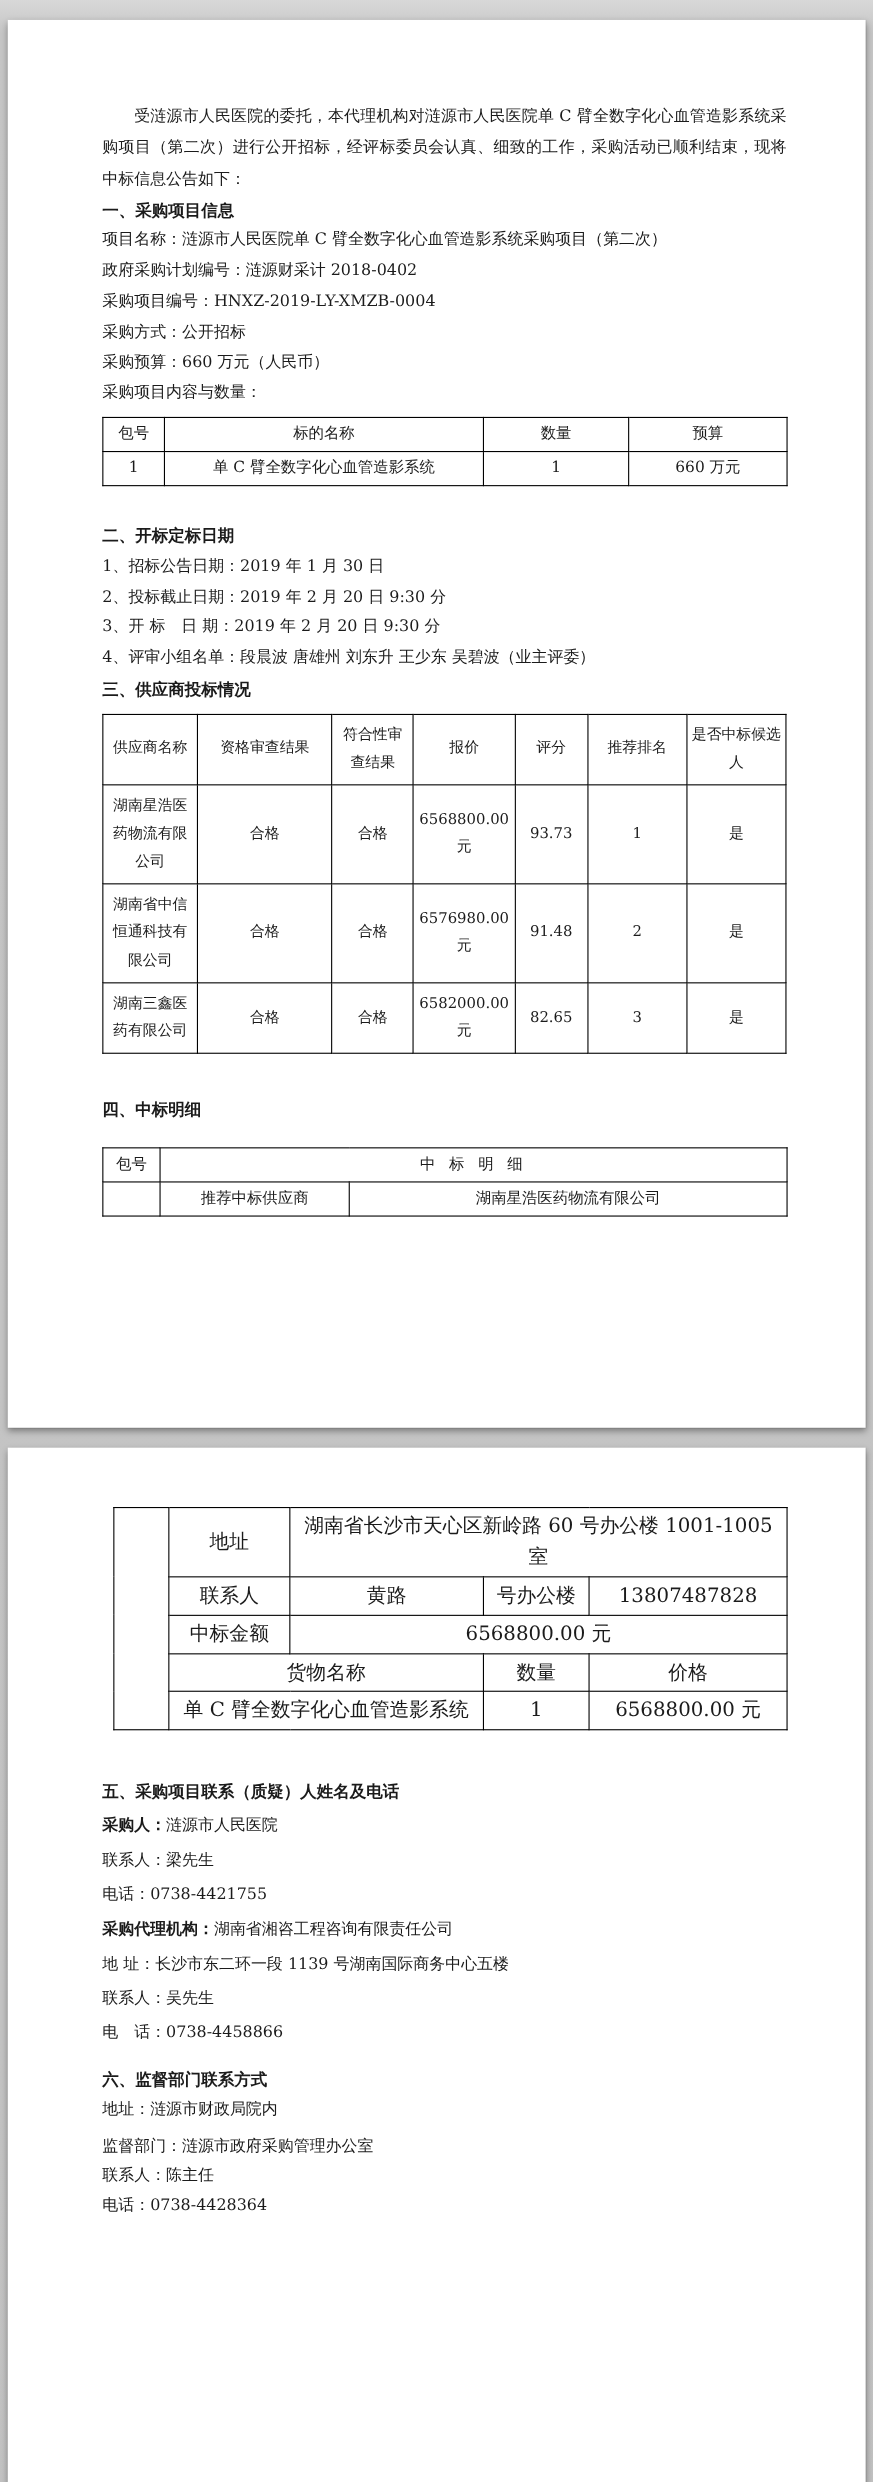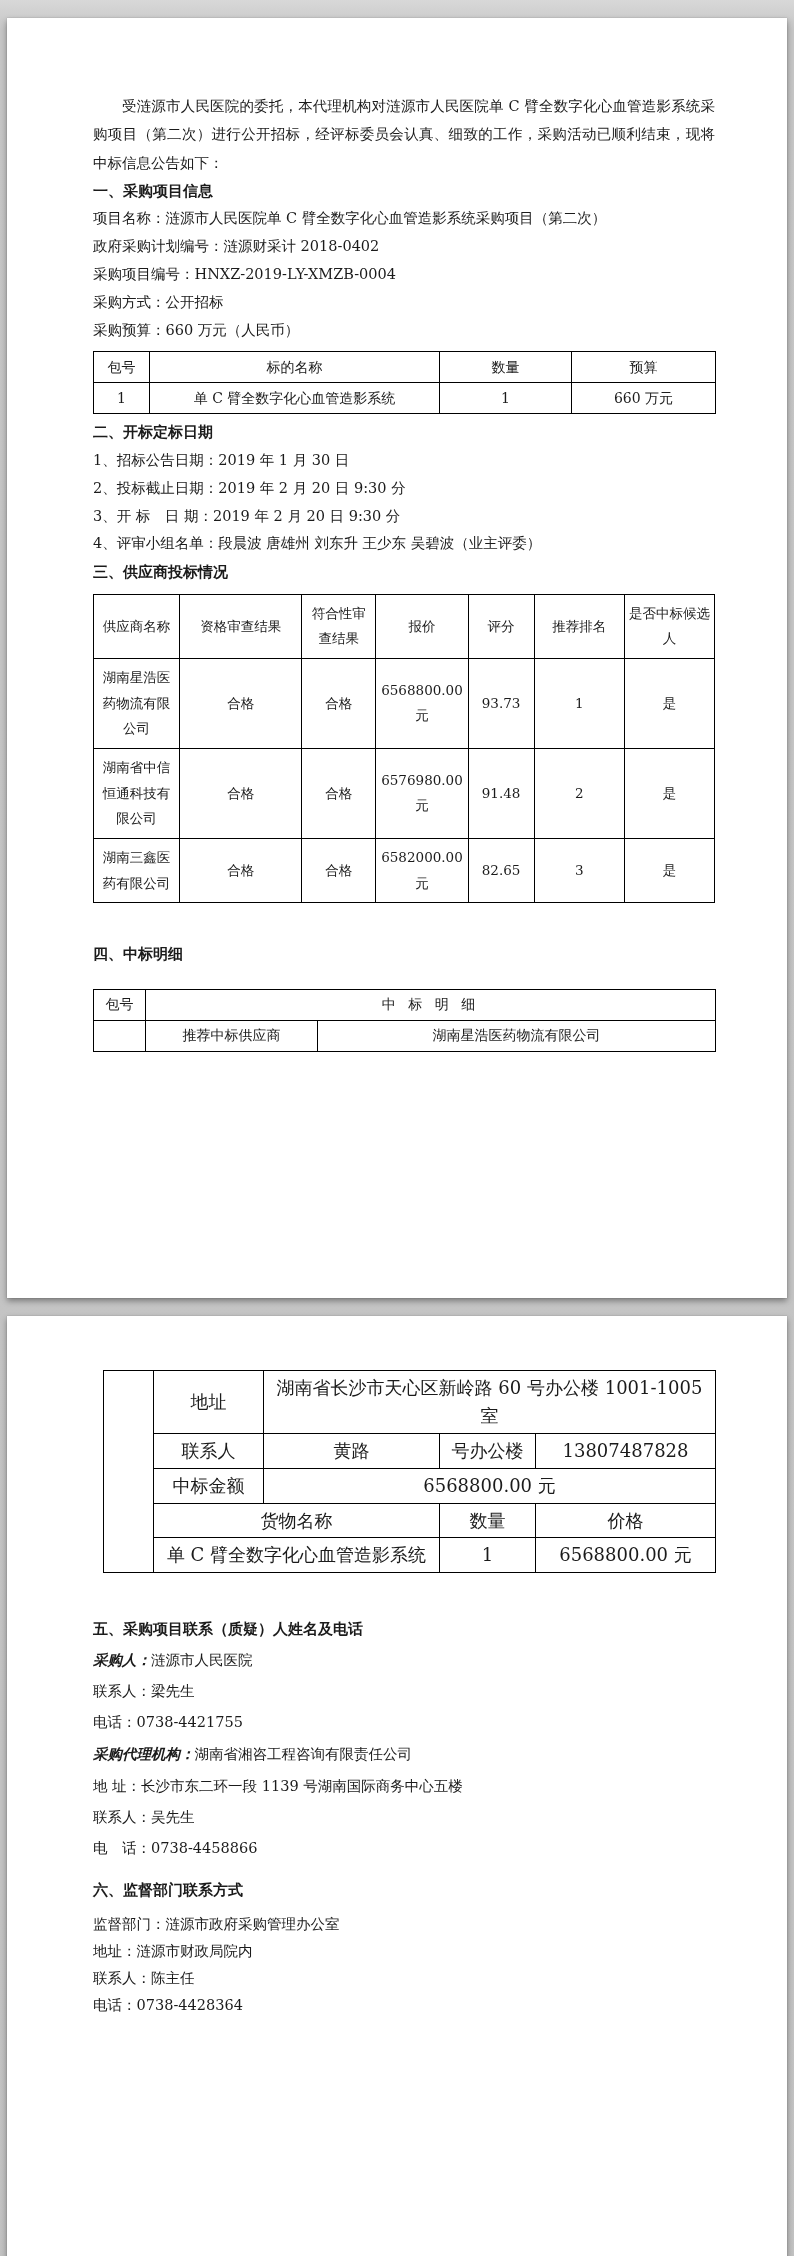--- a/index.html
+++ b/index.html
@@ -15,53 +15,54 @@
     background:#ffffff;box-sizing:border-box;
     box-shadow:0 3px 6px rgba(0,0,0,.38),0 0 1px rgba(0,0,0,.25);
     overflow:hidden;
   }
   .page.p1{padding:74px 72px 0 86px;}
   .page.p2{height:1104px;padding:54px 72px 0 86px;margin-bottom:0;}
   p,h3{margin:0;}
   .intro{font-size:14.5px;line-height:1.95;text-indent:2em;text-align:justify;}
   .line{font-size:14.5px;line-height:1.92;}
   h3.sec{font-size:15px;font-weight:bold;line-height:1.9;}
-  .sp-above{margin-top:4px;}
+  .sp-above{margin-top:31px;}
   table{border-collapse:collapse;table-layout:fixed;width:100%;}
   td{border:1px solid #000;text-align:center;vertical-align:middle;
      font-size:14px;line-height:1.55;padding:3px 4px;word-break:break-word;}
   .t1{margin:7px 0 2px 0;}
   .t1 td{height:24px;}
   .t2{margin-top:7px;}
   .t2 td{padding:6px 3px;font-size:13.5px;line-height:1.9;}
   .t3{margin-top:20px;}
   .t3 td{height:24px;}
   .t3 .award-title{letter-spacing:4px;}
   .t4{width:calc(100% - 10px);margin-left:10px;margin-bottom:42px;}
   .t4 td{height:23px;font-size:18px;}
   .contact-line{font-size:14.5px;line-height:2.15;}
-  .contact-line .b{font-weight:bold;font-style:italic;}
+  .contact-line .b{font-weight:bold;}
   .sec6-line{font-size:14.5px;line-height:1.88;}
   .footer-note{margin-top:44px;font-size:14.5px;line-height:2.3;text-align:justify;}
 </style>
 </head>
 <body>
 
 <div class="canvas">
 
   <div class="page p1">
 
     <p class="intro">受涟源市人民医院的委托，本代理机构对涟源市人民医院单 C 臂全数字化心血管造影系统采购项目（第二次）进行公开招标，经评标委员会认真、细致的工作，采购活动已顺利结束，现将中标信息公告如下：</p>
 
     <h3 class="sec">一、采购项目信息</h3>
     <p class="line">项目名称：涟源市人民医院单 C 臂全数字化心血管造影系统采购项目（第二次）</p>
     <p class="line">政府采购计划编号：涟源财采计 2018-0402</p>
     <p class="line">采购项目编号：HNXZ-2019-LY-XMZB-0004</p>
     <p class="line">采购方式：公开招标</p>
     <p class="line">采购预算：660 万元（人民币）</p>
+    <p class="line">采购项目内容与数量：</p>
 
     <table class="t1">
       <colgroup>
           <col style="width:56px">
           <col style="width:290px">
           <col style="width:132px">
           <col style="width:144px">
         </colgroup>
       <tbody>
           <tr>
@@ -200,21 +201,21 @@
     <h3 class="sec">五、采购项目联系（质疑）人姓名及电话</h3>
     <p class="contact-line"><span class="b">采购人：</span><span>涟源市人民医院</span></p>
     <p class="contact-line">联系人：梁先生</p>
     <p class="contact-line">电话：0738-4421755</p>
     <p class="contact-line"><span class="b">采购代理机构：</span><span>湖南省湘咨工程咨询有限责任公司</span></p>
     <p class="contact-line">地 址：长沙市东二环一段 1139 号湖南国际商务中心五楼</p>
     <p class="contact-line">联系人：吴先生</p>
     <p class="contact-line">电　话：0738-4458866</p>
 
     <h3 class="sec" style="margin-top:12px">六、监督部门联系方式</h3>
+    <p class="sec6-line">地址：涟源市财政局院内</p>
     <p class="sec6-line" style="margin-top:6px">监督部门：涟源市政府采购管理办公室</p>
-    <p class="sec6-line">地址：涟源市财政局院内</p>
     <p class="sec6-line">联系人：陈主任</p>
     <p class="sec6-line">电话：0738-4428364</p>
 
 
   </div>
 
 </div>
 
 </body></html>

